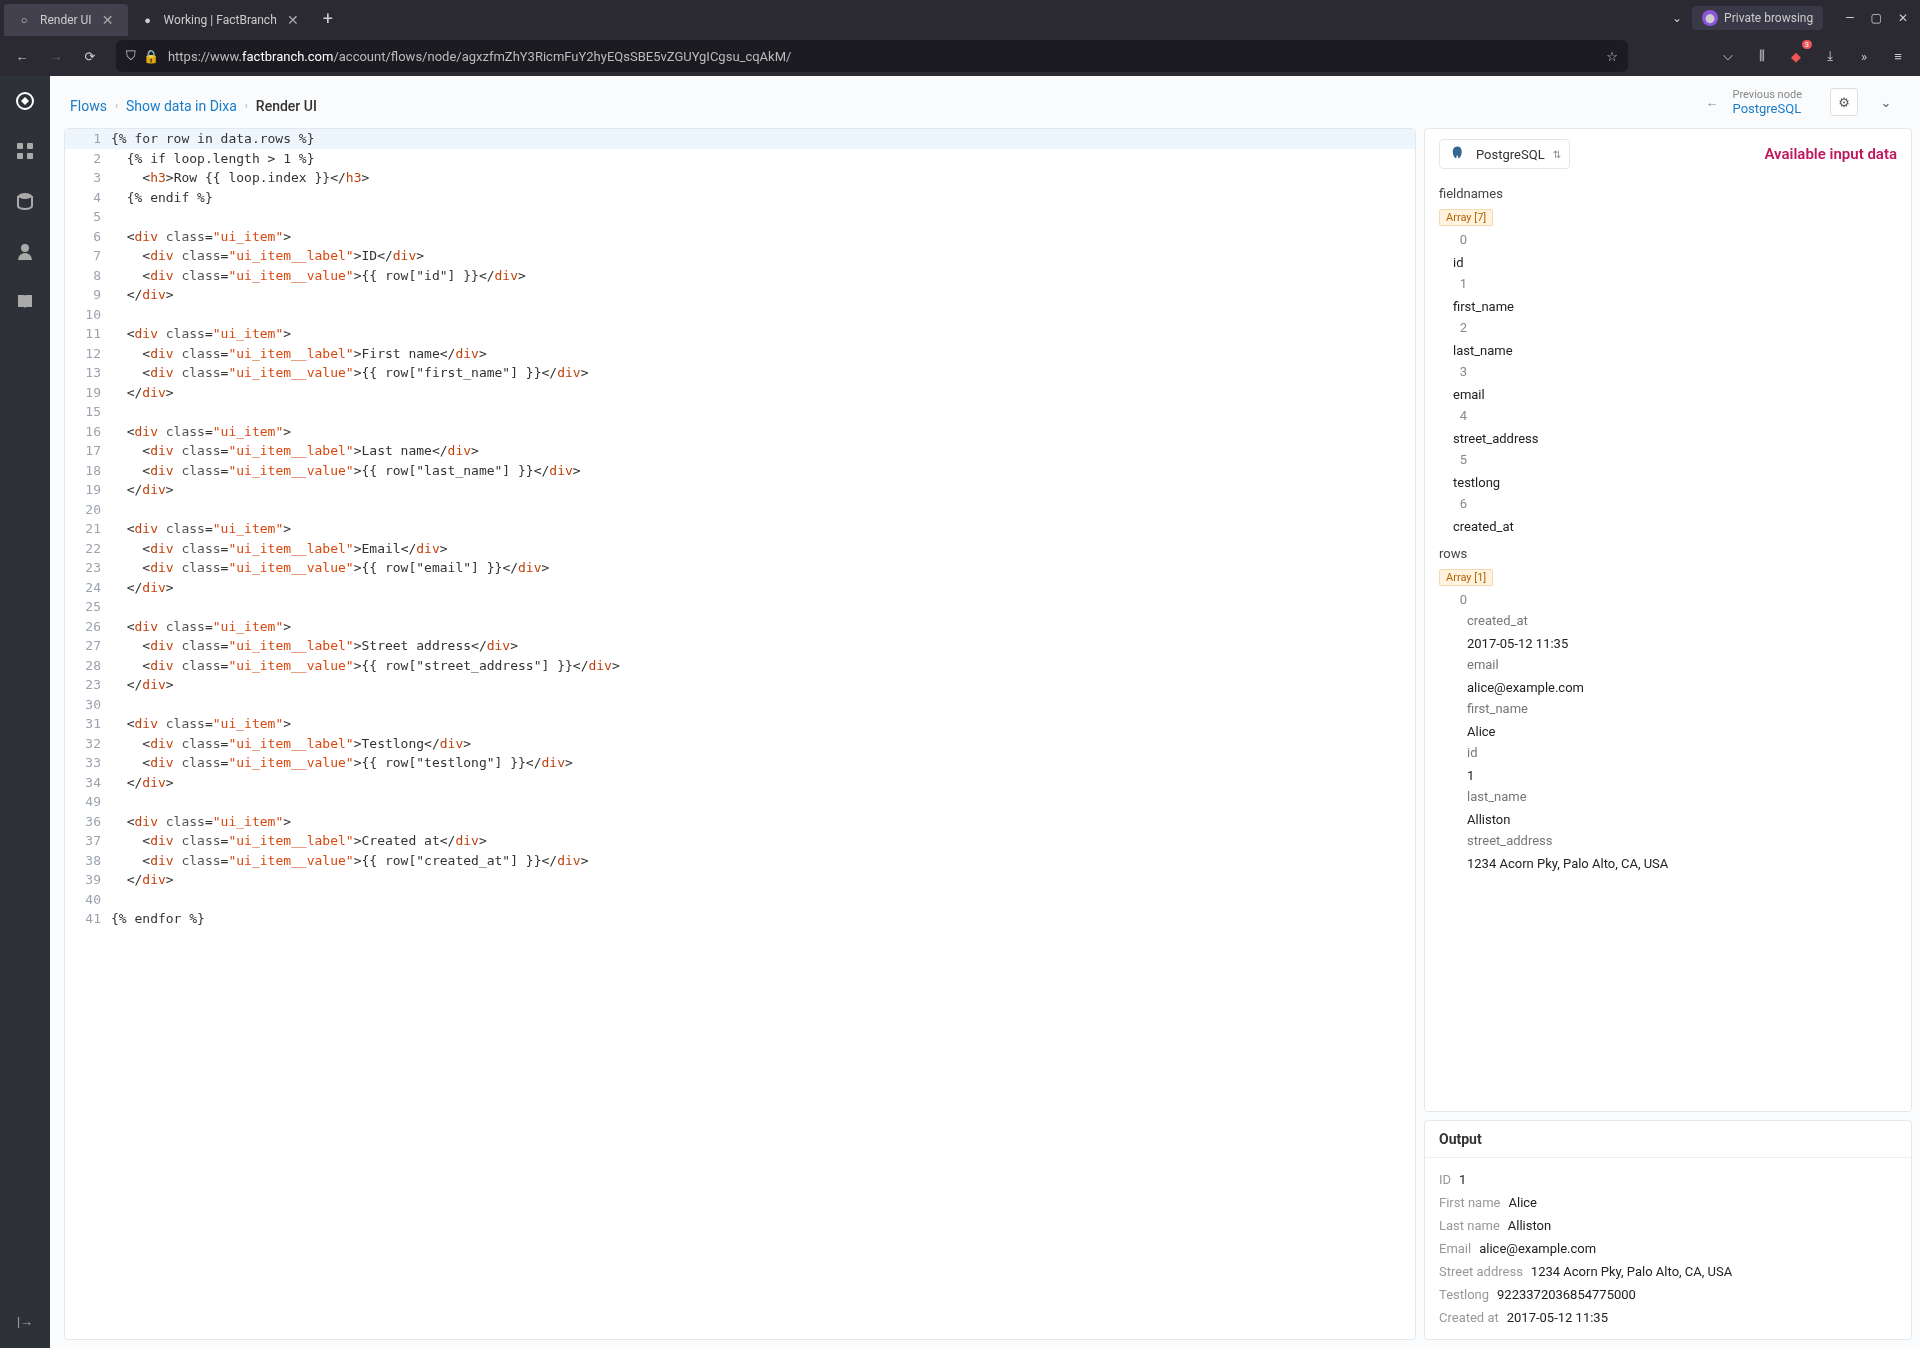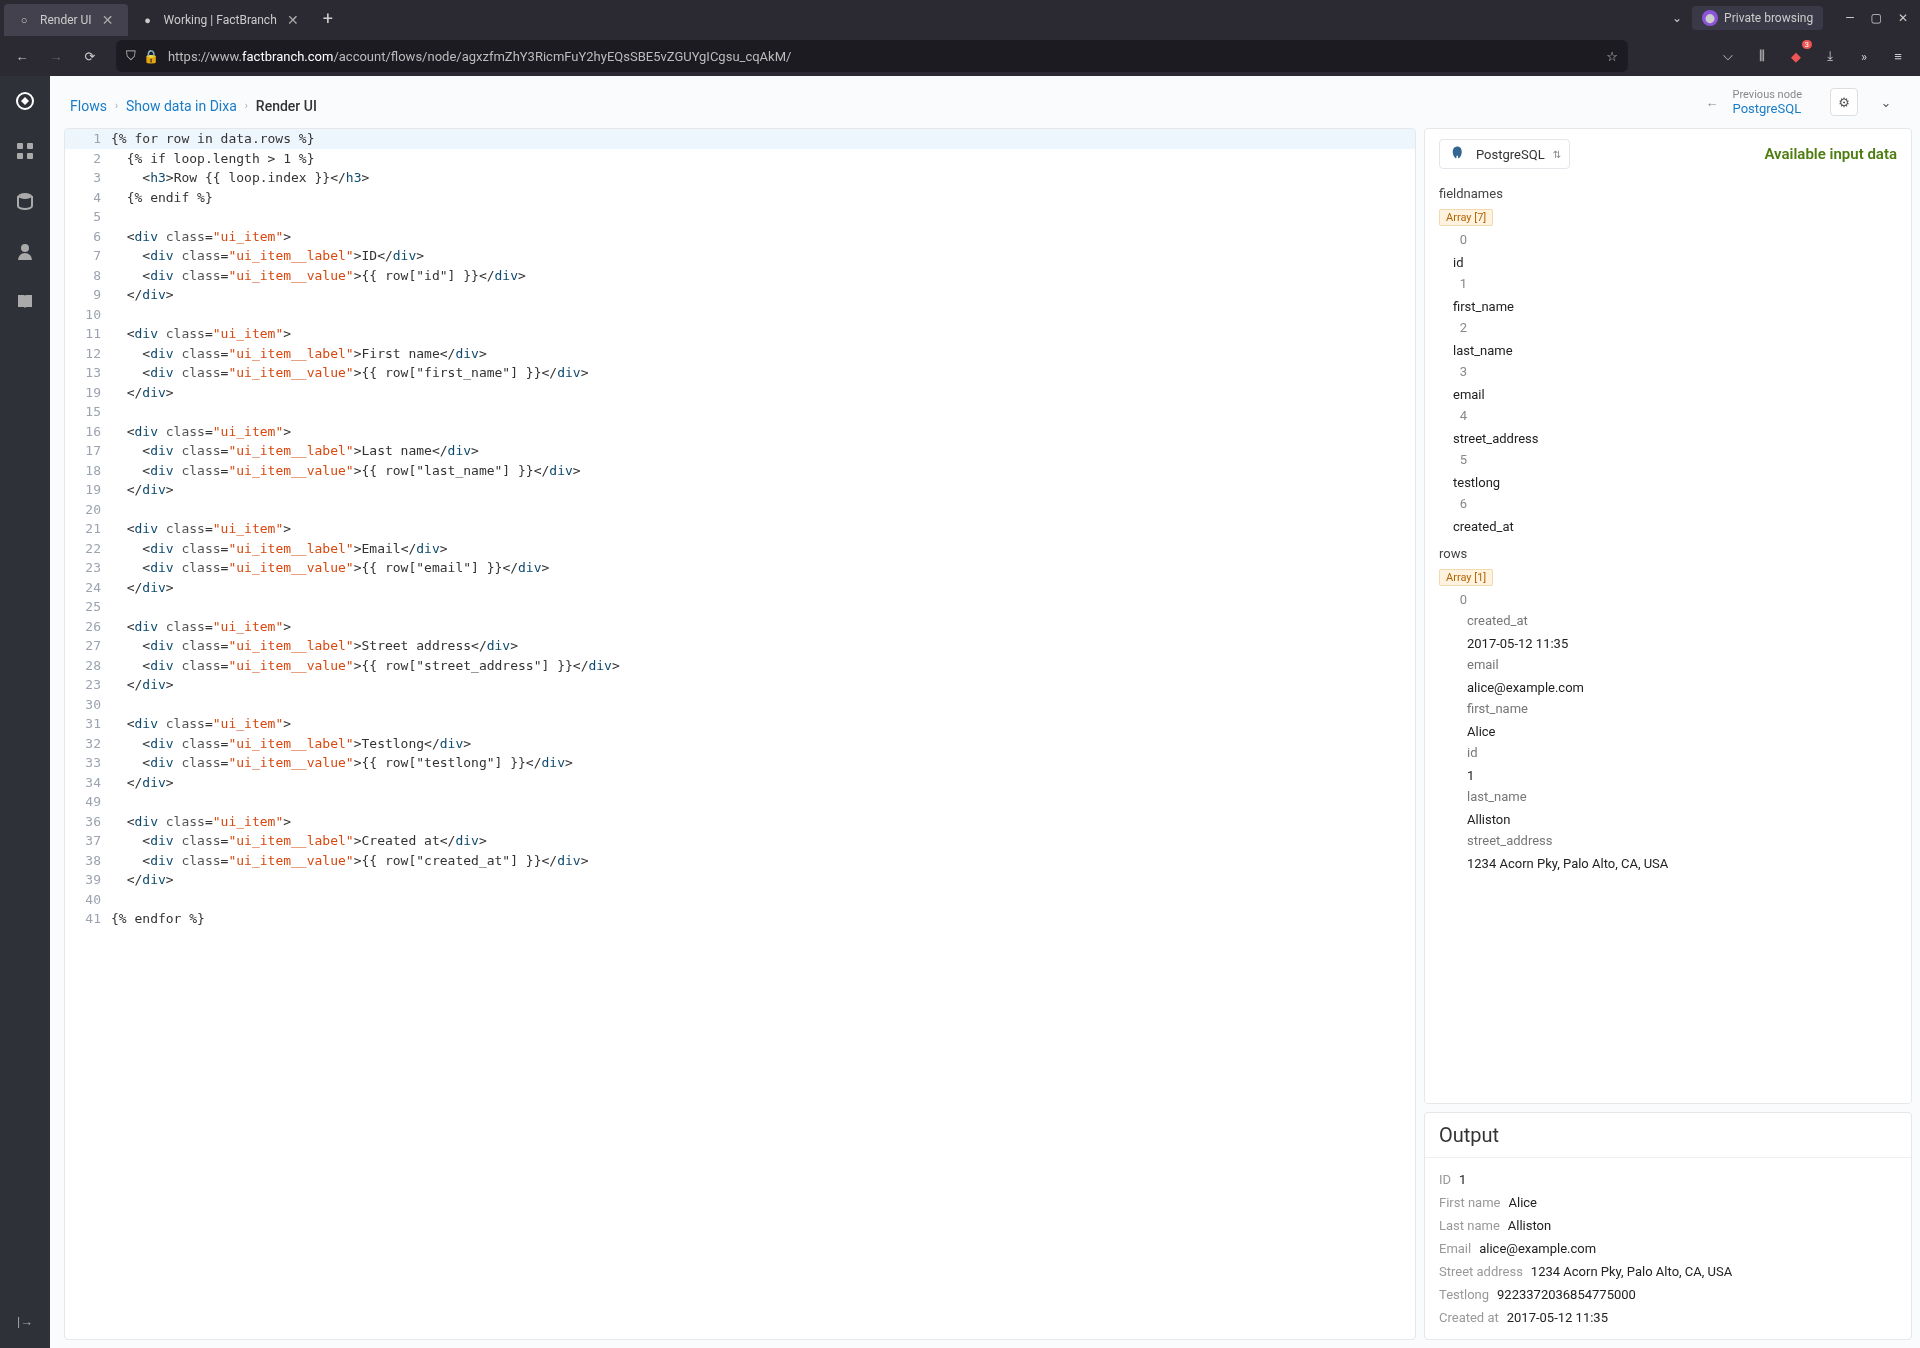--- a/index.html
+++ b/index.html
@@ -48,31 +48,31 @@
 
 .content { flex: 1; display: flex; gap: 8px; padding: 0 8px 8px 14px; overflow: hidden; }
 
 
 .editor { flex: 1; background: #fff; border: 1px solid #e5e7eb; border-radius: 4px; overflow: auto; font-family: "SF Mono", Monaco, Consolas, monospace; font-size: 13px; line-height: 1.5; }
 .code-row { display: flex; }
 .code-row.hl { background: #eef6fd; }
 .gutter { width: 46px; text-align: right; padding-right: 10px; color: #9aa3af; user-select: none; flex-shrink: 0; }
 .code { white-space: pre; flex: 1; color: #333; }
 .tag-ang { color: #333; }
-.tag-name { color: #0c4a6e; }
+.tag-name { color: #c2410c; }
 .attr-name { color: #555; }
 .str { color: #d9480f; }
 
 
 .right-panel { width: 488px; display: flex; flex-direction: column; gap: 8px; }
 .panel { background: #fff; border: 1px solid #e5e7eb; border-radius: 4px; overflow: hidden; }
 .panel-head { display: flex; align-items: center; padding: 10px 14px; }
 .datasource { display: flex; align-items: center; gap: 8px; border: 1px solid #e3e6ea; border-radius: 4px; padding: 4px 8px; background: #fff; }
 .ds-icon { width: 20px; height: 20px; display: flex; align-items: center; justify-content: center; }
-.panel-title { margin-left: auto; font-weight: 600; color: #4d7c0f; font-size: 15px; }
+.panel-title { margin-left: auto; font-weight: 600; color: #be185d; font-size: 15px; }
 .tree { padding: 4px 14px 10px 14px; font-size: 13px; overflow: auto; }
 .tree-row { display: flex; align-items: baseline; gap: 8px; padding: 3px 0; flex-direction: column; }
 .tree-key { color: #444; }
 .badge { background: #fff3e0; color: #b26500; font-size: 11px; padding: 1px 6px; border-radius: 2px; border: 1px solid #f1d9b0; }
 .tree-idx { color: #888; width: 14px; text-align: right; display: inline-block; }
 .tree-val { color: #222; }
 .tree-valkey { color: #777; }
 .indent1 { padding-left: 14px; }
 .indent2 { padding-left: 28px; }
 .input-panel { flex: 1; min-height: 0; display: flex; flex-direction: column; }
@@ -449,21 +449,21 @@
                   <span class="tree-valkey">street_address</span> 
                   <span class="tree-val">1234 Acorn Pky, Palo Alto, CA, USA</span>
                 </div>
               </div>
             <div class="tree-fade"></div>
           </div>
         </div>
 
         <div class="panel output-panel">
           <div class="panel-head">
-              <span style="font-weight:400;font-size:20px;">Output</span>
+              <span style="font-weight:700;font-size:14px;">Output</span>
             </div>
           <div class="output-body" id="output-body">
               <div class="out-row">
                 <span class="out-label">ID</span> 
                 <span class="out-val">1</span>
               </div>
               <div class="out-row">
                 <span class="out-label">First name</span> 
                 <span class="out-val">Alice</span>
               </div>

